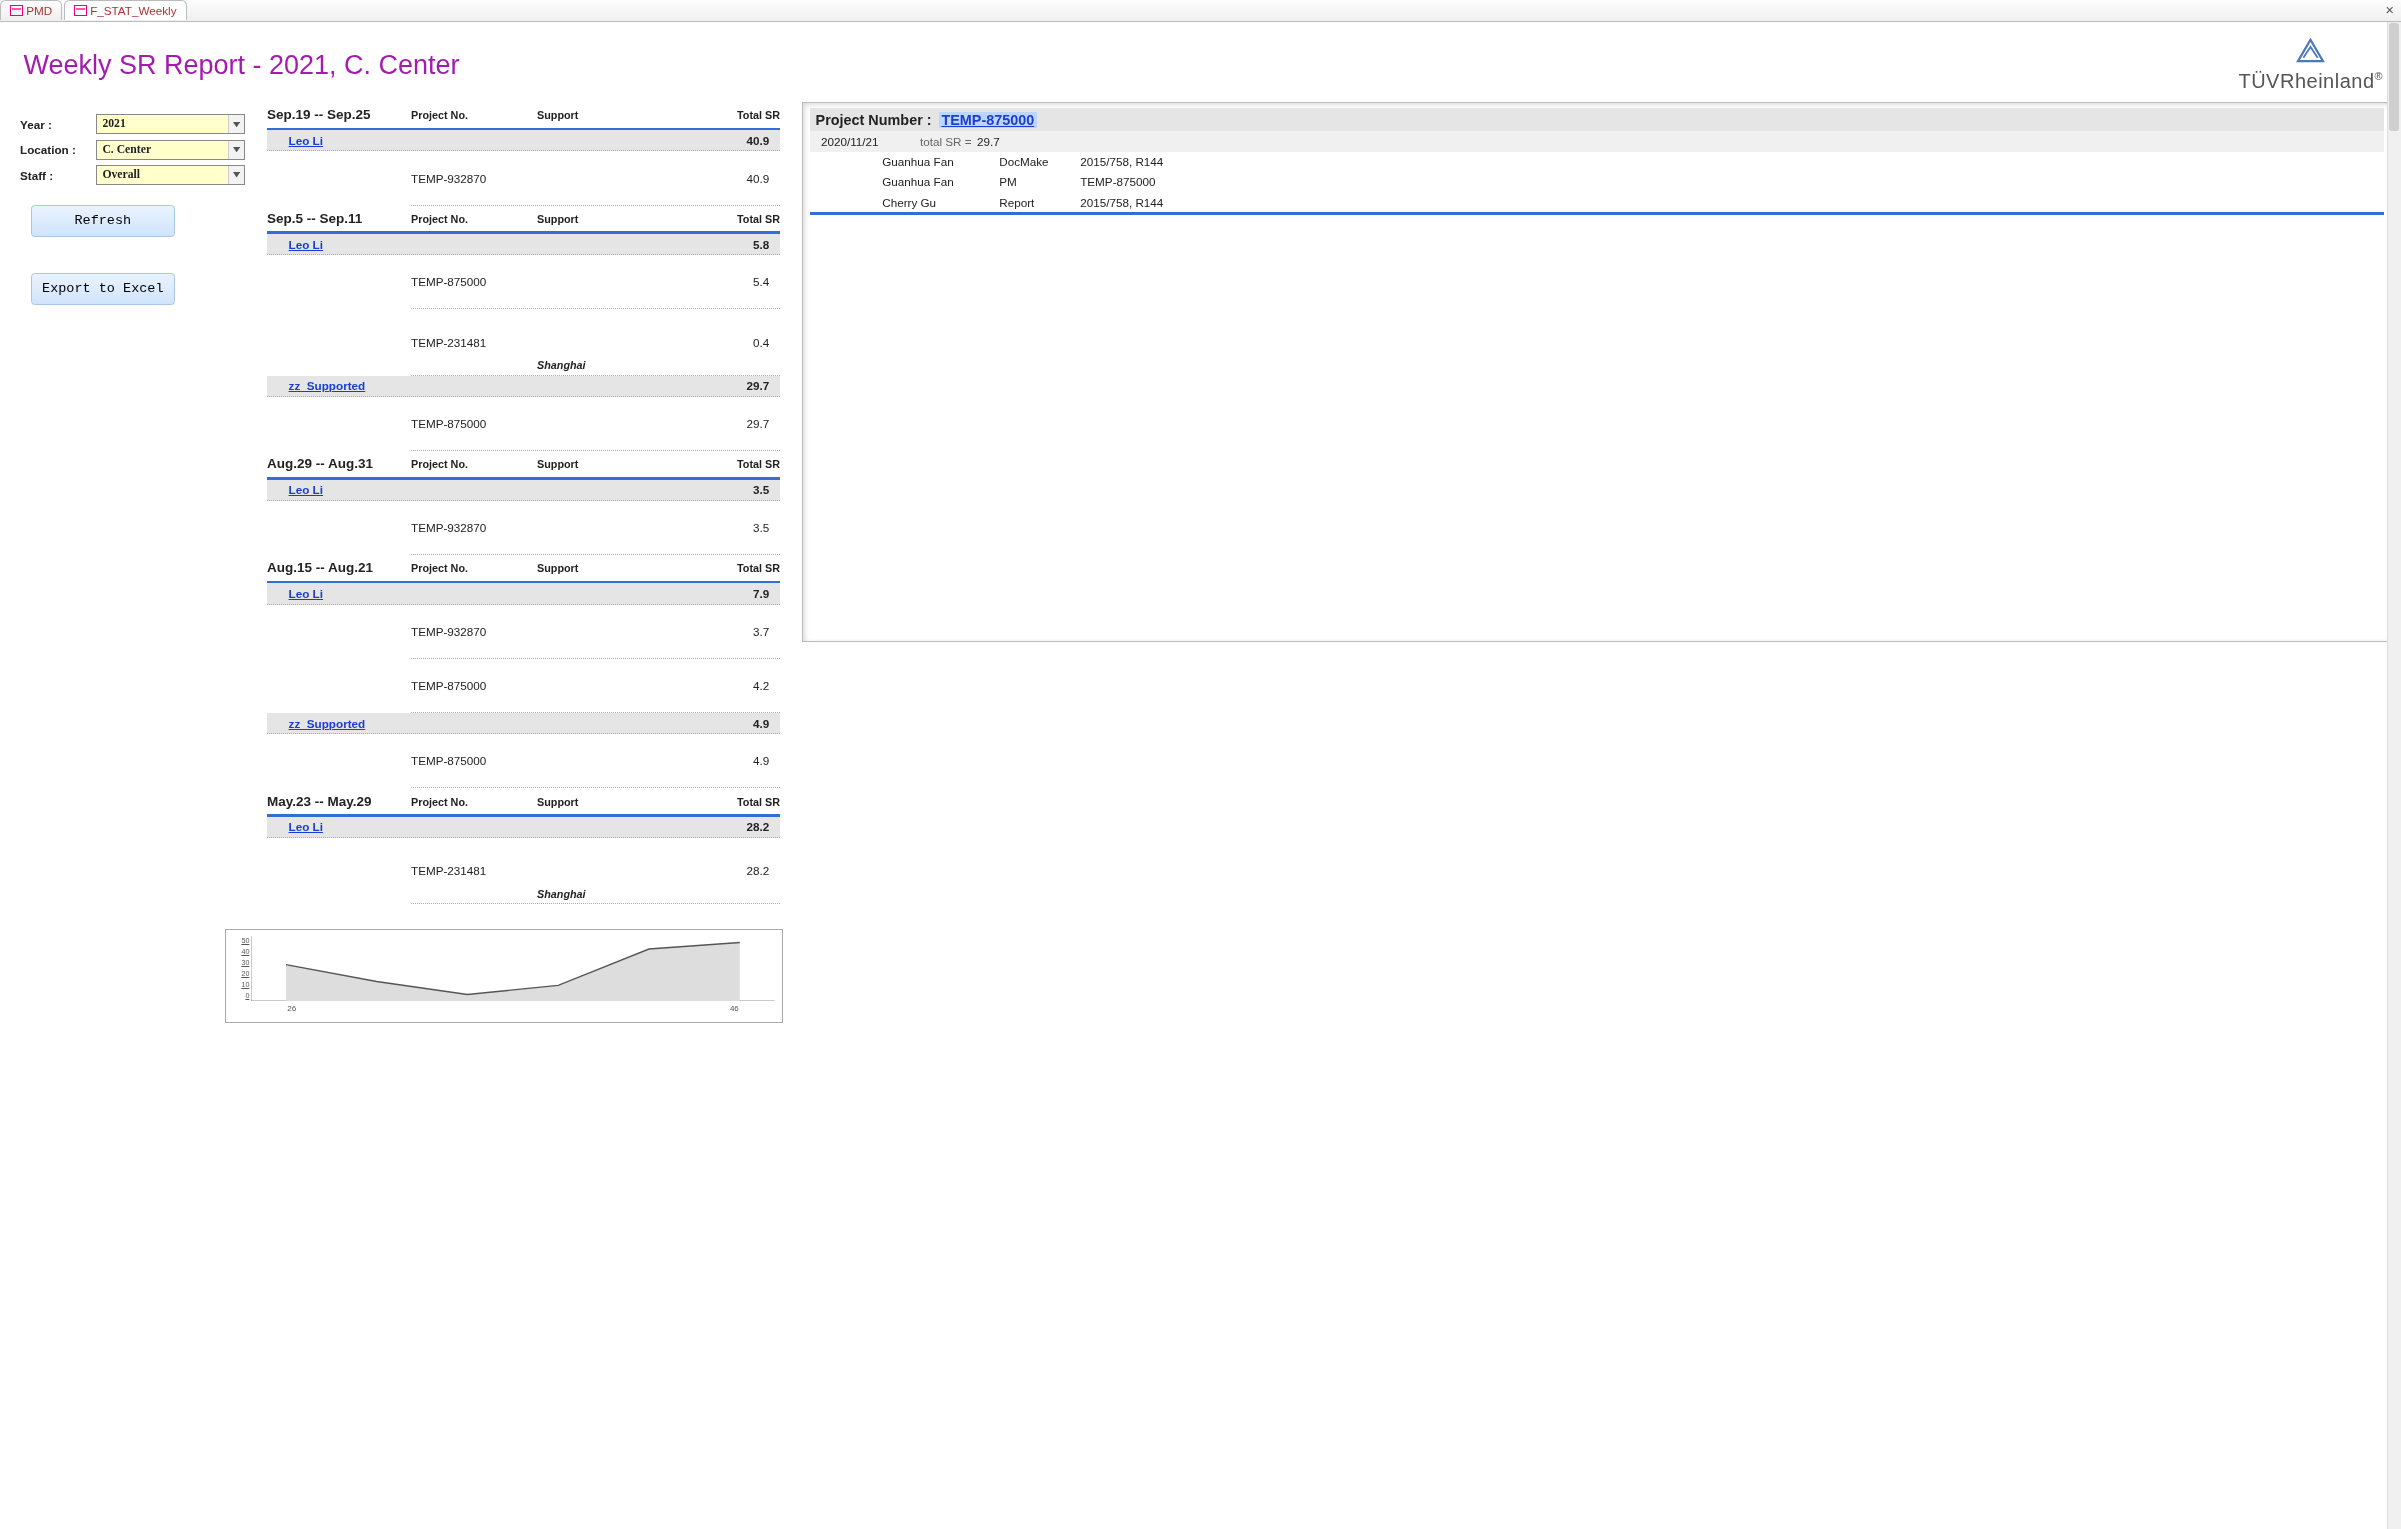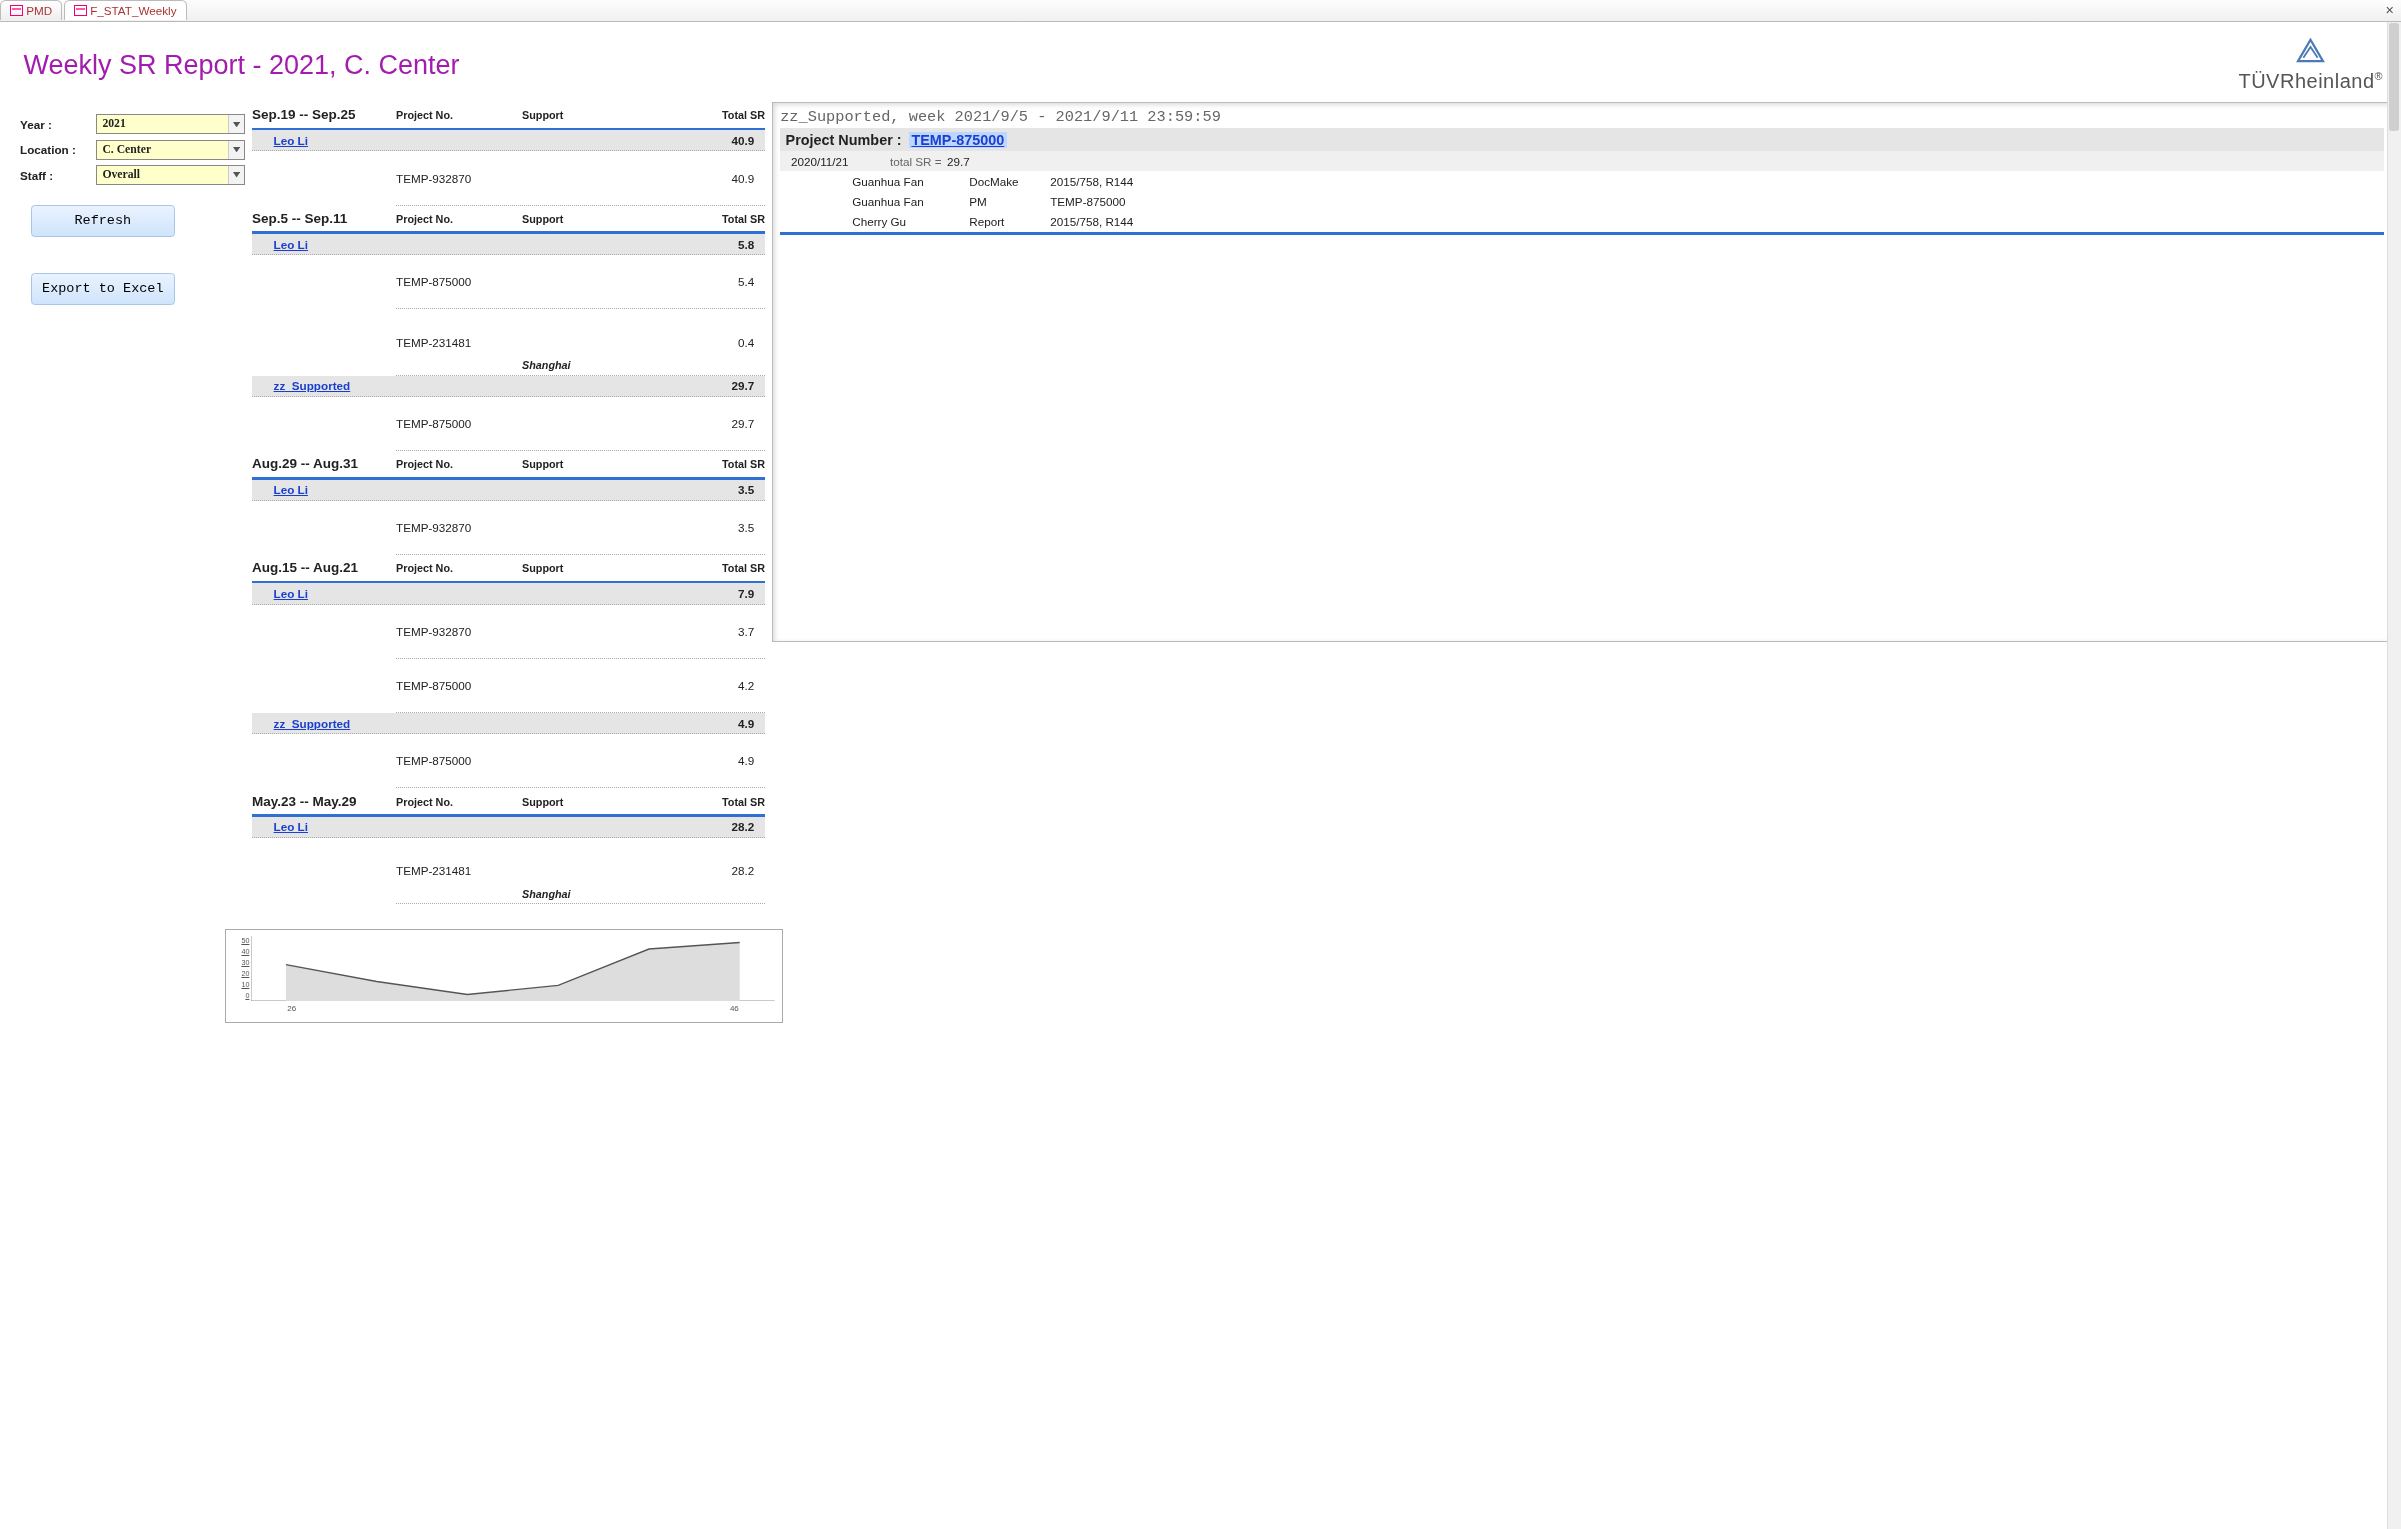--- a/index.html
+++ b/index.html
@@ -16,21 +16,21 @@
 
 
 .title-row { display:flex; align-items:center; padding: 16px 18px 9px 23.4px; }
 .title { font-size: 27px; color:#a21caf; font-weight: 400; }
 .logo { margin-left:auto; display:flex; align-items:center; gap:7.2px; color:#555;flex-direction:column; }
 .logo .tri { width:29px; height:25px; }
 .logo .brand { font-size: 20px; letter-spacing: 0.5px; }
 .logo .r { font-size: 10.8px; vertical-align: super; }
 
 
-.content { display:flex; padding: 0 9px 9px 20px; gap: 7px; align-items:flex-start;justify-content:center; }
+.content { display:flex; padding: 0 9px 9px 20px; gap: 22px; align-items:flex-start;justify-content:center; }
 .left-col { width: 225px; padding-top: 12.6px; }
 .field-row { display:flex; align-items:center; margin-bottom: 5.4px; }
 .field-row .lbl { width: 76px; font-weight: bold; }
 .combo { flex:1; display:flex; border:0.9px solid #888; background:#ffffcc; height:20px; }
 .combo .val { flex:1; padding: 1.8px 5.4px; font-weight:bold;font-family:Liberation Serif, serif; }
 .combo .arrow { width:16px; border-left:0.9px solid #ccc; display:flex; align-items:center; justify-content:center; background:#f3f3f3; }
 .combo .arrow svg { width:7.2px; height:5.4px; }
 .btn { width: 144px; height:32px; margin: 14.4px 0 0 10.8px; background: linear-gradient(#eaf3ff,#cfe4fb); border:0.9px solid #a8c6e6; border-radius:3.6px; font-family: "Courier New", monospace; font-size:13.5px; cursor:pointer; }
 .btn2 { margin-top: 36px; }
 
@@ -248,21 +248,20 @@
         <span class="val">28.2</span>
       </div>
       <div class="detail-row">
         <span class="proj">TEMP-231481</span>
         <span class="supp">Shanghai</span>
         <span class="tot">28.2</span>
       </div>
     </div>
 
   <div class="right-col">
-    <div class="detail-title">zz_Supported, week 2021/9/5 - 2021/9/11 23:59:59</div>
     <div class="pn-row">
       <span class="pn-lbl">Project Number :</span>
       <a href="#">TEMP-875000</a>
     </div>
     <div class="sub-row">
       <span class="date">2020/11/21</span>
       <span class="tslbl">total SR =</span>
       <span>29.7</span>
     </div>
     <div id="acts">

